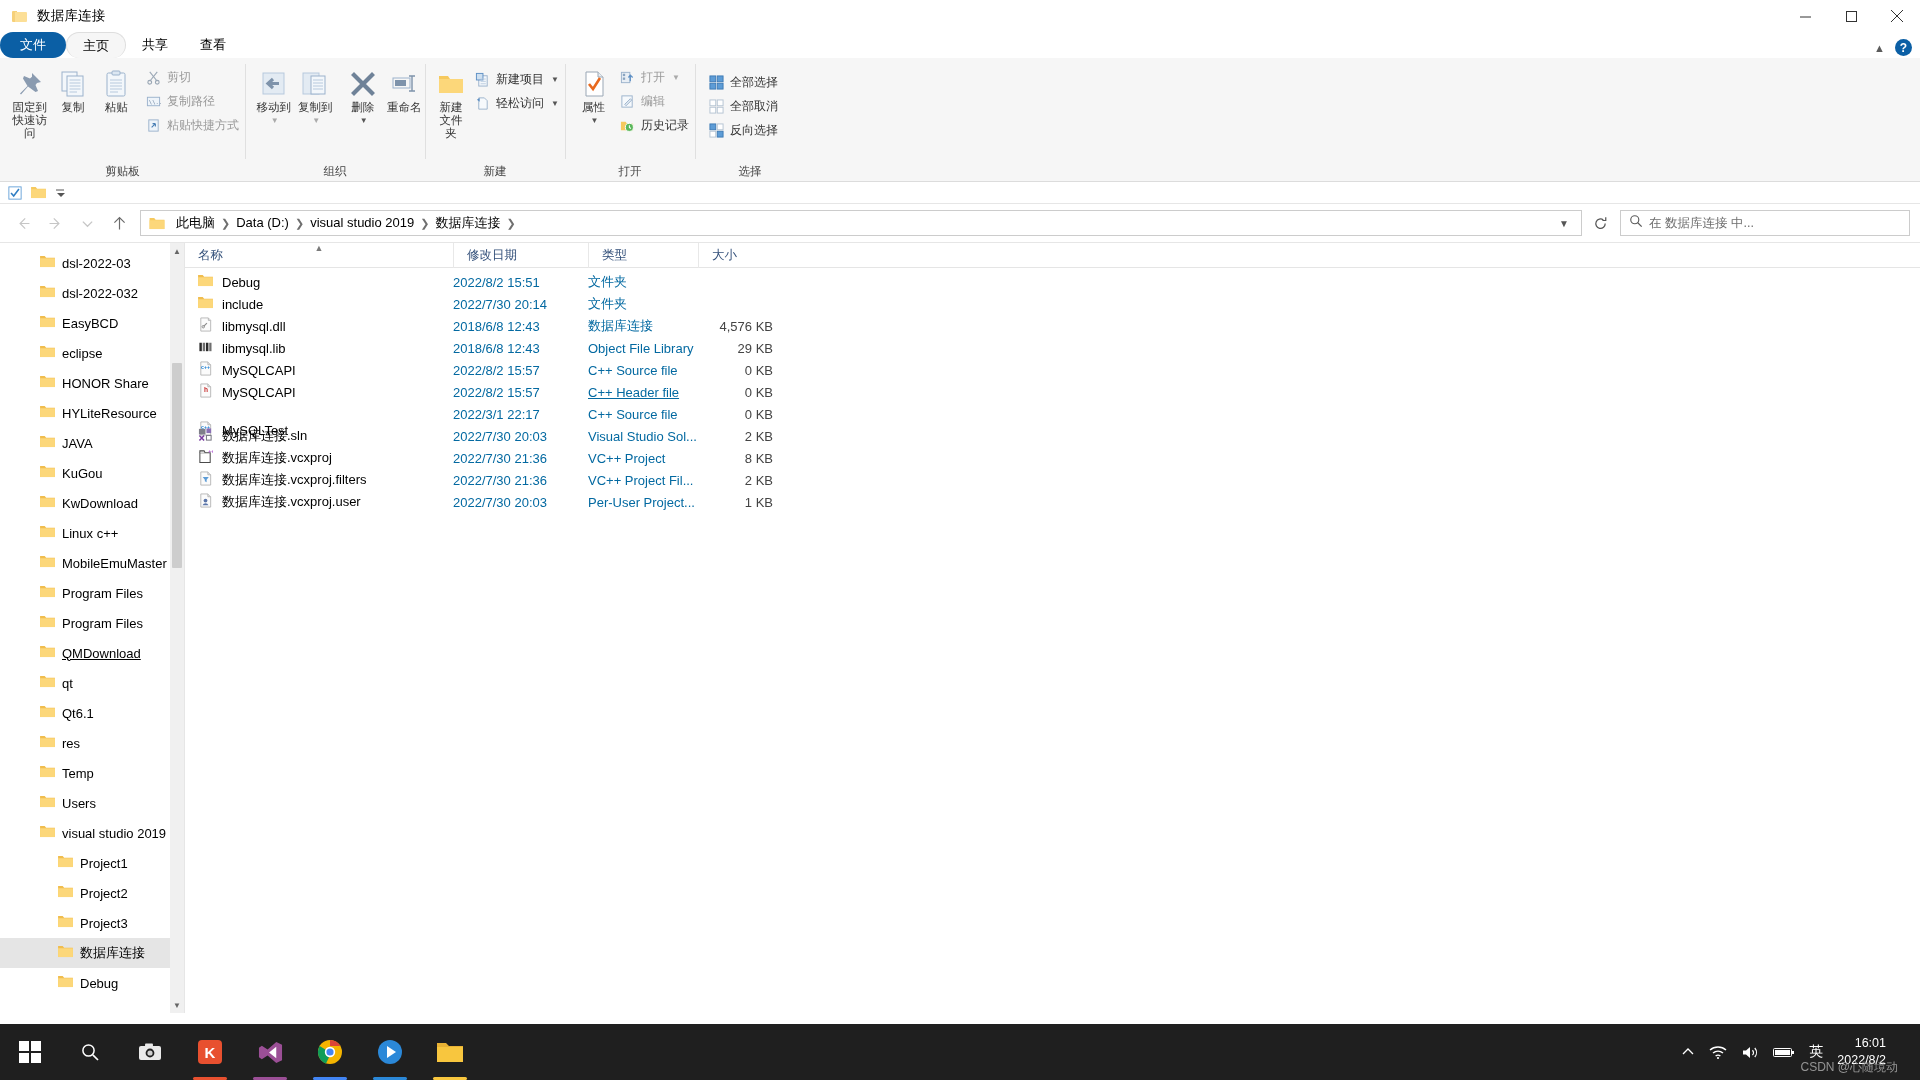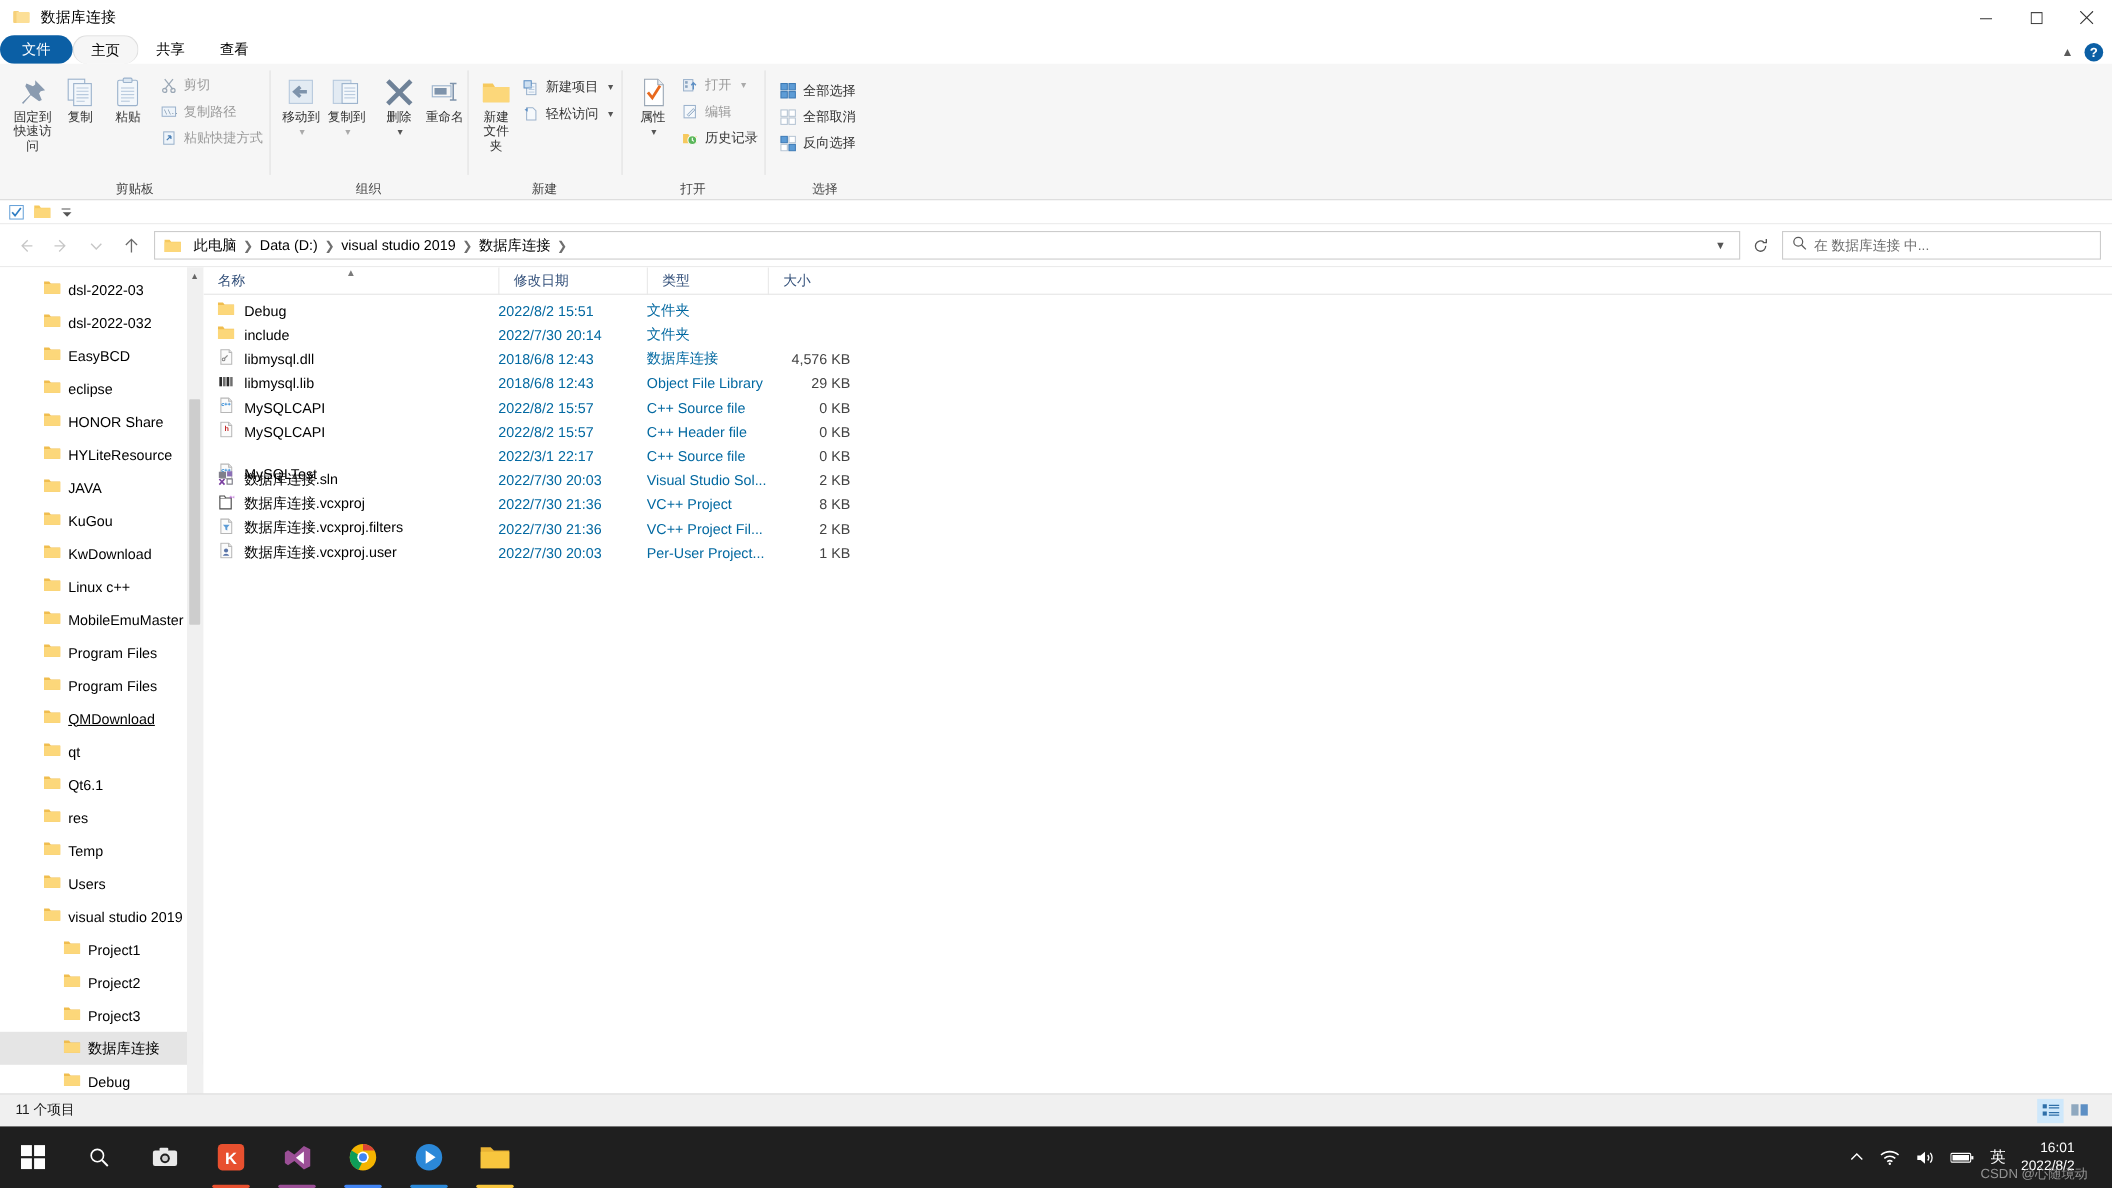--- a/index.html
+++ b/index.html
@@ -856,21 +856,21 @@
           <div class="row">
             <div class="c-name" style="width: 268px;">
               <span class="fi"><svg width="15" height="15" viewBox="0 0 16 16">
                   <path d="M3 1 H10.5 L13.5 4 V15 H3 Z" fill="#fbfbfb" stroke="#b6b6b6"></path>
                   <path d="M10.5 1 V4 H13.5" fill="#e4e4e4" stroke="#b6b6b6"></path>
                   <text x="6.4" y="9.5" font-size="7" fill="#c62828" font-family="sans-serif" font-weight="bold">h</text>
                 </svg></span>
               <span>MySQLCAPI</span>
             </div>
             <div class="c-date" style="width: 135px;">2022/8/2 15:57</div>
-            <div class="c-type" style="width: 110px;">C++ Header file</div>
+            <div class="c-type" style="width: 110px; text-decoration: underline;">C++ Header file</div>
             <div class="c-size" style="width: 85px; padding-right: 10px;">0 KB</div>
           </div>
           <div class="row">
             <div class="c-name" style="width: 268px; margin-top: 32px;">
               <span class="fi"><svg width="15" height="15" viewBox="0 0 16 16">
                   <path d="M3 1 H10.5 L13.5 4 V15 H3 Z" fill="#fbfbfb" stroke="#b6b6b6"></path>
                   <path d="M10.5 1 V4 H13.5" fill="#e4e4e4" stroke="#b6b6b6"></path>
                   <text x="8" y="8.5" font-size="5.5" fill="#1b7fd4" text-anchor="middle" font-family="sans-serif" font-weight="bold">c++</text>
                 </svg></span>
               <span>MySQLTest</span>
@@ -930,45 +930,20 @@
               <span>数据库连接.vcxproj.user</span>
             </div>
             <div class="c-date" style="width: 135px;">2022/7/30 20:03</div>
             <div class="c-type" style="width: 110px;">Per-User Project...</div>
             <div class="c-size" style="width: 85px; padding-right: 10px;">1 KB</div>
           </div>
         </div>
     </div>
   </div>
 
-  <div class="statusbar">
-    <span class="count">11 个项目</span>
-    <div class="viewbtns">
-      <div class="viewbtn sel">
-        <svg width="17" height="15" viewBox="0 0 18 16">
-          <g fill="#2f6fa8">
-              <rect x="1" y="2" width="4" height="4"></rect>
-              <rect x="1" y="9" width="4" height="4"></rect>
-            </g>
-          <g stroke="#2f6fa8" stroke-width="1.2">
-            <line x1="7" y1="3" x2="17" y2="3"></line>
-              <line x1="7" y1="5.5" x2="17" y2="5.5"></line>
-            <line x1="7" y1="10" x2="17" y2="10"></line>
-              <line x1="7" y1="12.5" x2="17" y2="12.5"></line>
-          </g>
-        </svg>
-      </div>
-      <div class="viewbtn">
-        <svg width="17" height="15" viewBox="0 0 18 16">
-          <rect x="1" y="2" width="7" height="11" fill="#8fa8bf"></rect>
-          <rect x="10" y="2" width="7" height="11" fill="#5d8fc4"></rect>
-        </svg>
-      </div>
-    </div>
-  </div>
 
   <div class="taskbar">
     <div class="tb-left">
       <div class="tkbtn">
         <svg width="22" height="22" viewBox="0 0 22 22">
           <rect x="0" y="0" width="10" height="10" fill="#fff"></rect>
             <rect x="12" y="0" width="10" height="10" fill="#fff"></rect>
           <rect x="0" y="12" width="10" height="10" fill="#fff"></rect>
             <rect x="12" y="12" width="10" height="10" fill="#fff"></rect>
         </svg>

